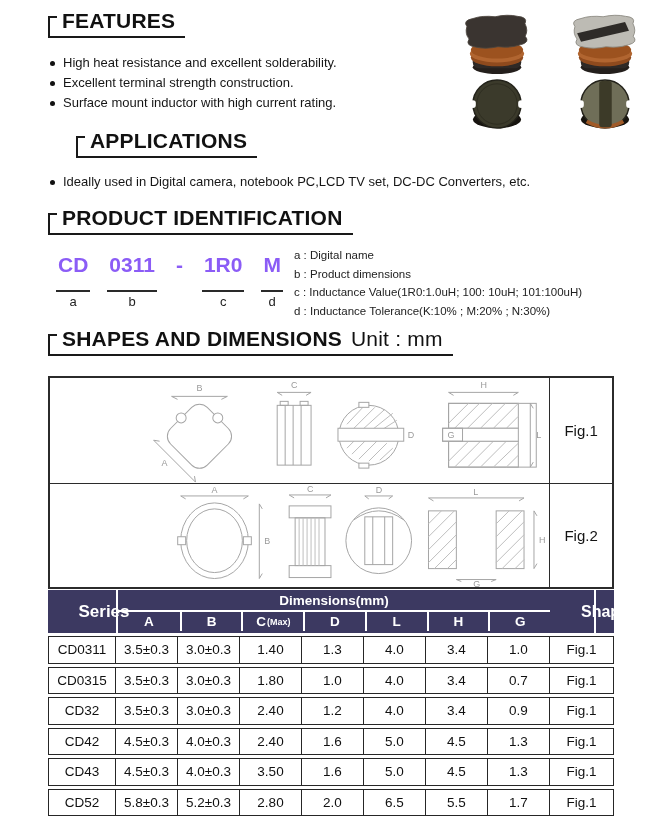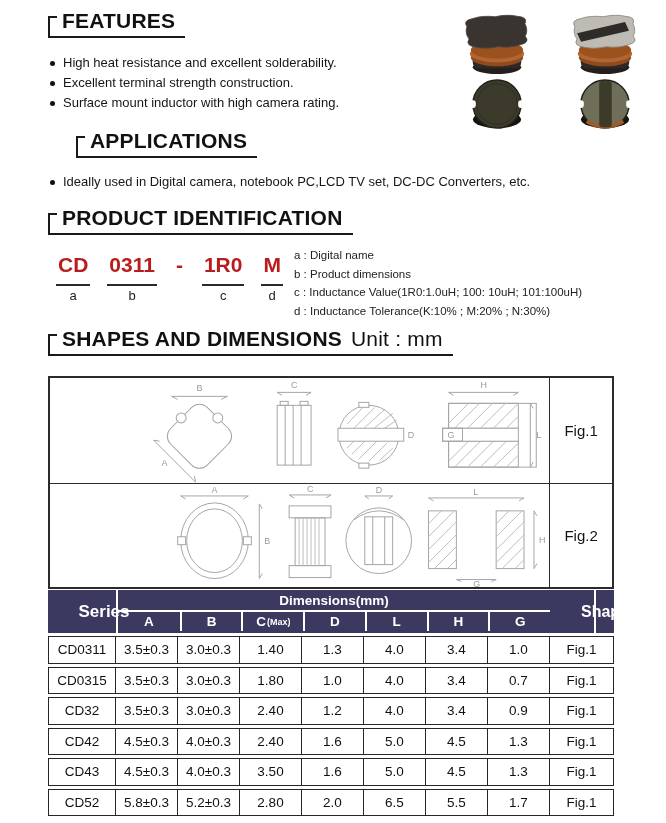--- a/index.html
+++ b/index.html
@@ -17,21 +17,21 @@
 
   .bullet { display:flex; align-items:flex-start; font-size:13px; color:#161616; line-height:20px; }
   .bullet .dot { flex:0 0 auto; width:5px; height:5px; border-radius:50%; background:#111; margin:8px 8px 0 2px; }
 
   
   .photos { display:grid; grid-template-columns:106px 106px; grid-template-rows:64px 54px; gap:2px; justify-items:center; align-items:center; }
 
   
   .code-row { display:flex; align-items:flex-start; gap:17px; }
   .code-part { text-align:center; }
-  .code-part .txt { font-size:21px; font-weight:600; color:#b91c1c; padding:0 2px 7px; line-height:24px; }
+  .code-part .txt { font-size:21px; font-weight:600; color:#8b5cf6; padding:0 2px 13px; line-height:24px; }
   .code-part.ul .txt { border-bottom:2px solid #2a2a2a; }
   .code-part .lbl { font-size:13px; color:#222; margin-top:2px; }
   .legend { font-size:11.5px; color:#222; line-height:18.5px; white-space:nowrap; }
 
   
   .fig-table { width:566px; height:213px; border:2px solid #2b2b2b; }
   .fig-row { display:flex; height:104.5px; }
   .fig-row + .fig-row { border-top:1.5px solid #2b2b2b; }
   .fig-draw { width:501px; }
   .fig-cell { width:63px; border-left:1.5px solid #2b2b2b; display:flex; align-items:center; justify-content:center;
@@ -72,21 +72,21 @@
     <div class="bullet">
       <span class="dot"></span>
       <span>High heat resistance and excellent solderability.</span>
     </div>
     <div class="bullet">
       <span class="dot"></span>
       <span>Excellent terminal strength construction.</span>
     </div>
     <div class="bullet">
       <span class="dot"></span>
-      <span>Surface mount inductor with high camera rating.</span>
+      <span>Surface mount inductor with high current rating.</span>
     </div>
   </div>
 
   <div class="abs photos" style="left:444px; top:12px;">
     <svg width="100" height="64" viewBox="0 0 100 66">
       <ellipse cx="50" cy="57" rx="25" ry="7" fill="#241f1c"></ellipse>
       <rect x="25" y="45" width="50" height="13" rx="6" fill="#2e2926"></rect>
       <ellipse cx="50" cy="47" rx="27" ry="9" fill="#8f4a1d"></ellipse>
       <ellipse cx="50" cy="43" rx="28" ry="9" fill="#b16530"></ellipse>
       <ellipse cx="50" cy="39" rx="27" ry="9" fill="#9c521f"></ellipse>

